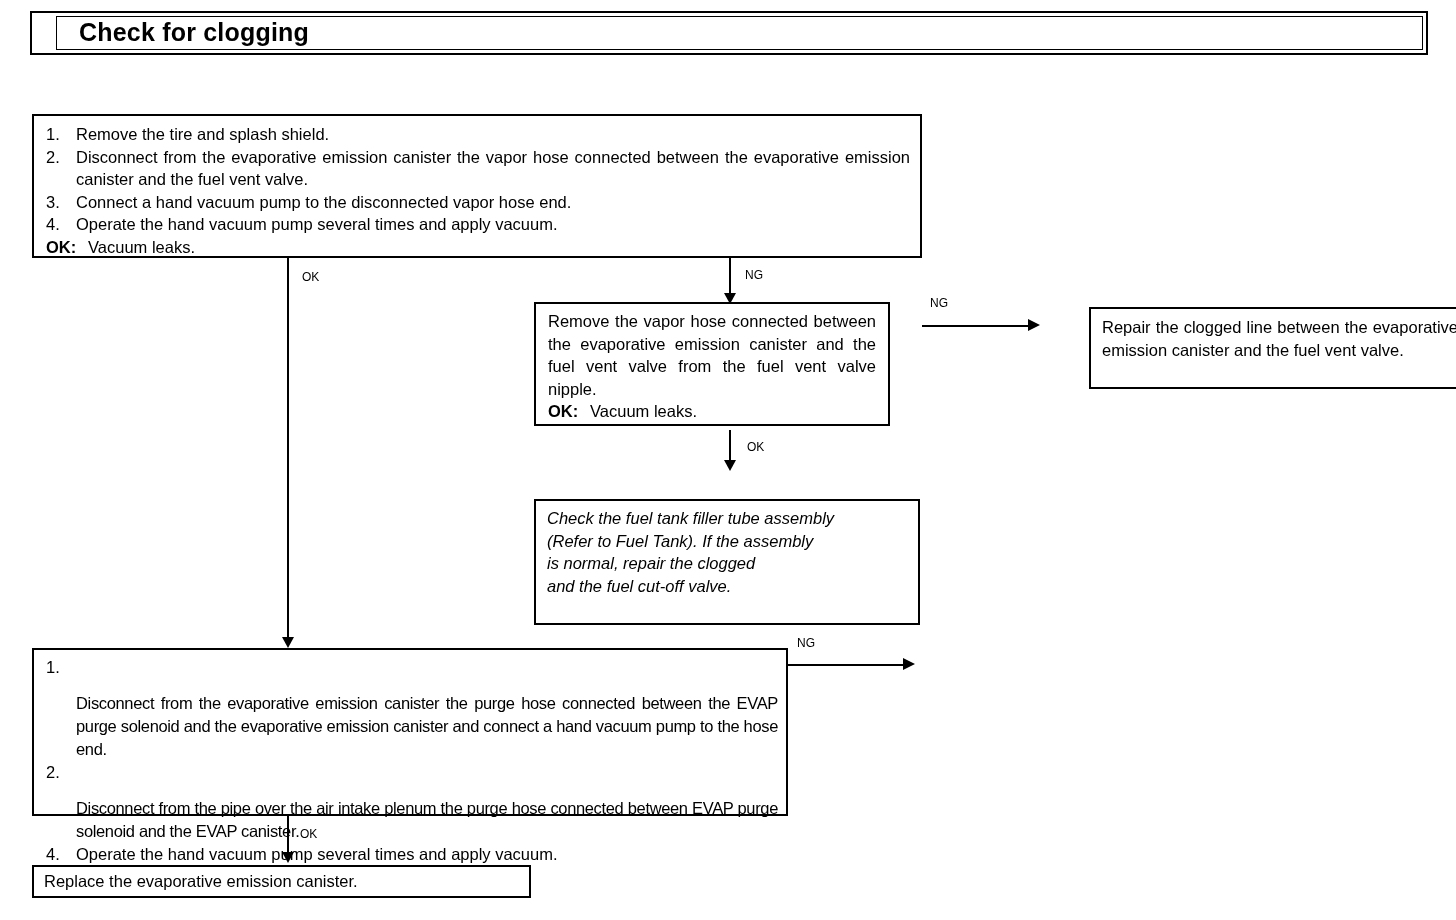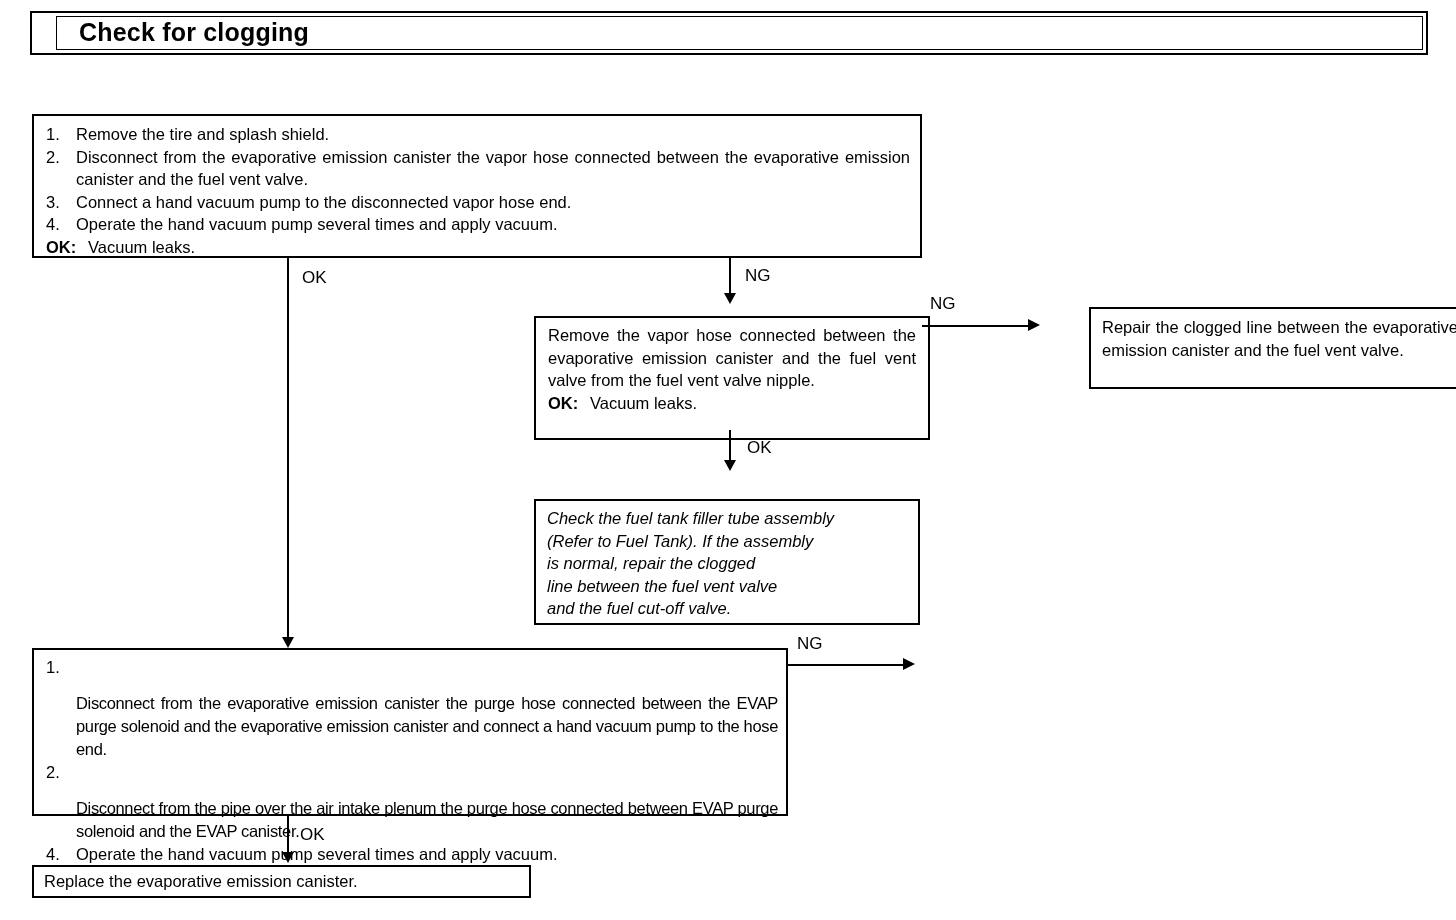--- a/index.html
+++ b/index.html
@@ -104,21 +104,21 @@
   .arrow-right {
     position: absolute;
     width: 0;
     height: 0;
     border-top: 6px solid transparent;
     border-bottom: 6px solid transparent;
     border-left: 12px solid #000;
   }
   .edge-label {
     position: absolute;
-    font-size: 17px;
+    font-size: 12px;
     line-height: 19px;
     white-space: nowrap;
   }
 </style>
 </head>
 <body>
 
 <div id="page">
 
   <div class="title-frame">
@@ -153,21 +153,21 @@
   </div>
 
   <div class="vline" style="left:287px; top:258px; height:382px;"></div>
   <div class="arrow-down" style="left:282px; top:637px;"></div>
   <div class="edge-label" style="left:302px; top:268px;">OK</div>
 
   <div class="vline" style="left:729px; top:258px; height:37px;"></div>
   <div class="arrow-down" style="left:724px; top:293px;"></div>
   <div class="edge-label" style="left:745px; top:266px;">NG</div>
 
-  <div class="box" id="box-vapor" style="left:534px; top:316px; width:396px; height:124px;">
+  <div class="box" id="box-vapor" style="left:534px; top:302px; width:356px; height:124px;">
     <div class="box-inner" style="padding:6px 12px 6px 12px;">
       <div class="just">Remove the vapor hose connected between the evaporative emission canister and the fuel vent valve from the fuel vent valve nipple.</div>
       <div class="step">
         <span class="step-num bold">OK:</span>
         <span class="step-body">Vacuum leaks.</span>
       </div>
     </div>
   </div>
 
   <div class="hline" style="left:922px; top:325px; width:108px;"></div>
@@ -182,21 +182,20 @@
 
   <div class="vline" style="left:729px; top:430px; height:32px;"></div>
   <div class="arrow-down" style="left:724px; top:460px;"></div>
   <div class="edge-label" style="left:747px; top:438px;">OK</div>
 
   <div class="box" id="box-filler" style="left:534px; top:499px; width:386px; height:126px;font-style:italic;">
     <div class="box-inner" style="padding:6px 10px 6px 11px;">
       <div>Check the fuel tank filler tube assembly</div>
       <div>(Refer to Fuel Tank). If the  assembly</div>
       <div> is  normal,  repair  the clogged</div>
-      <div>  line between the fuel vent valve</div>
       <div>and the fuel cut-off valve.</div>
     </div>
   </div>
 
   <div class="box" id="box-purge" style="left:32px; top:648px; width:756px; height:168px;">
     <div class="box-inner" style="padding:6px 8px 6px 12px; line-height:23px;">
       <div class="step">
         <span class="step-num">1.</span>
         <span class="step-body just tight">Disconnect from the evaporative emission canister the purge hose connected between the EVAP purge solenoid and the evaporative emission canister and connect a hand vacuum pump to the hose end.</span>
       </div>

